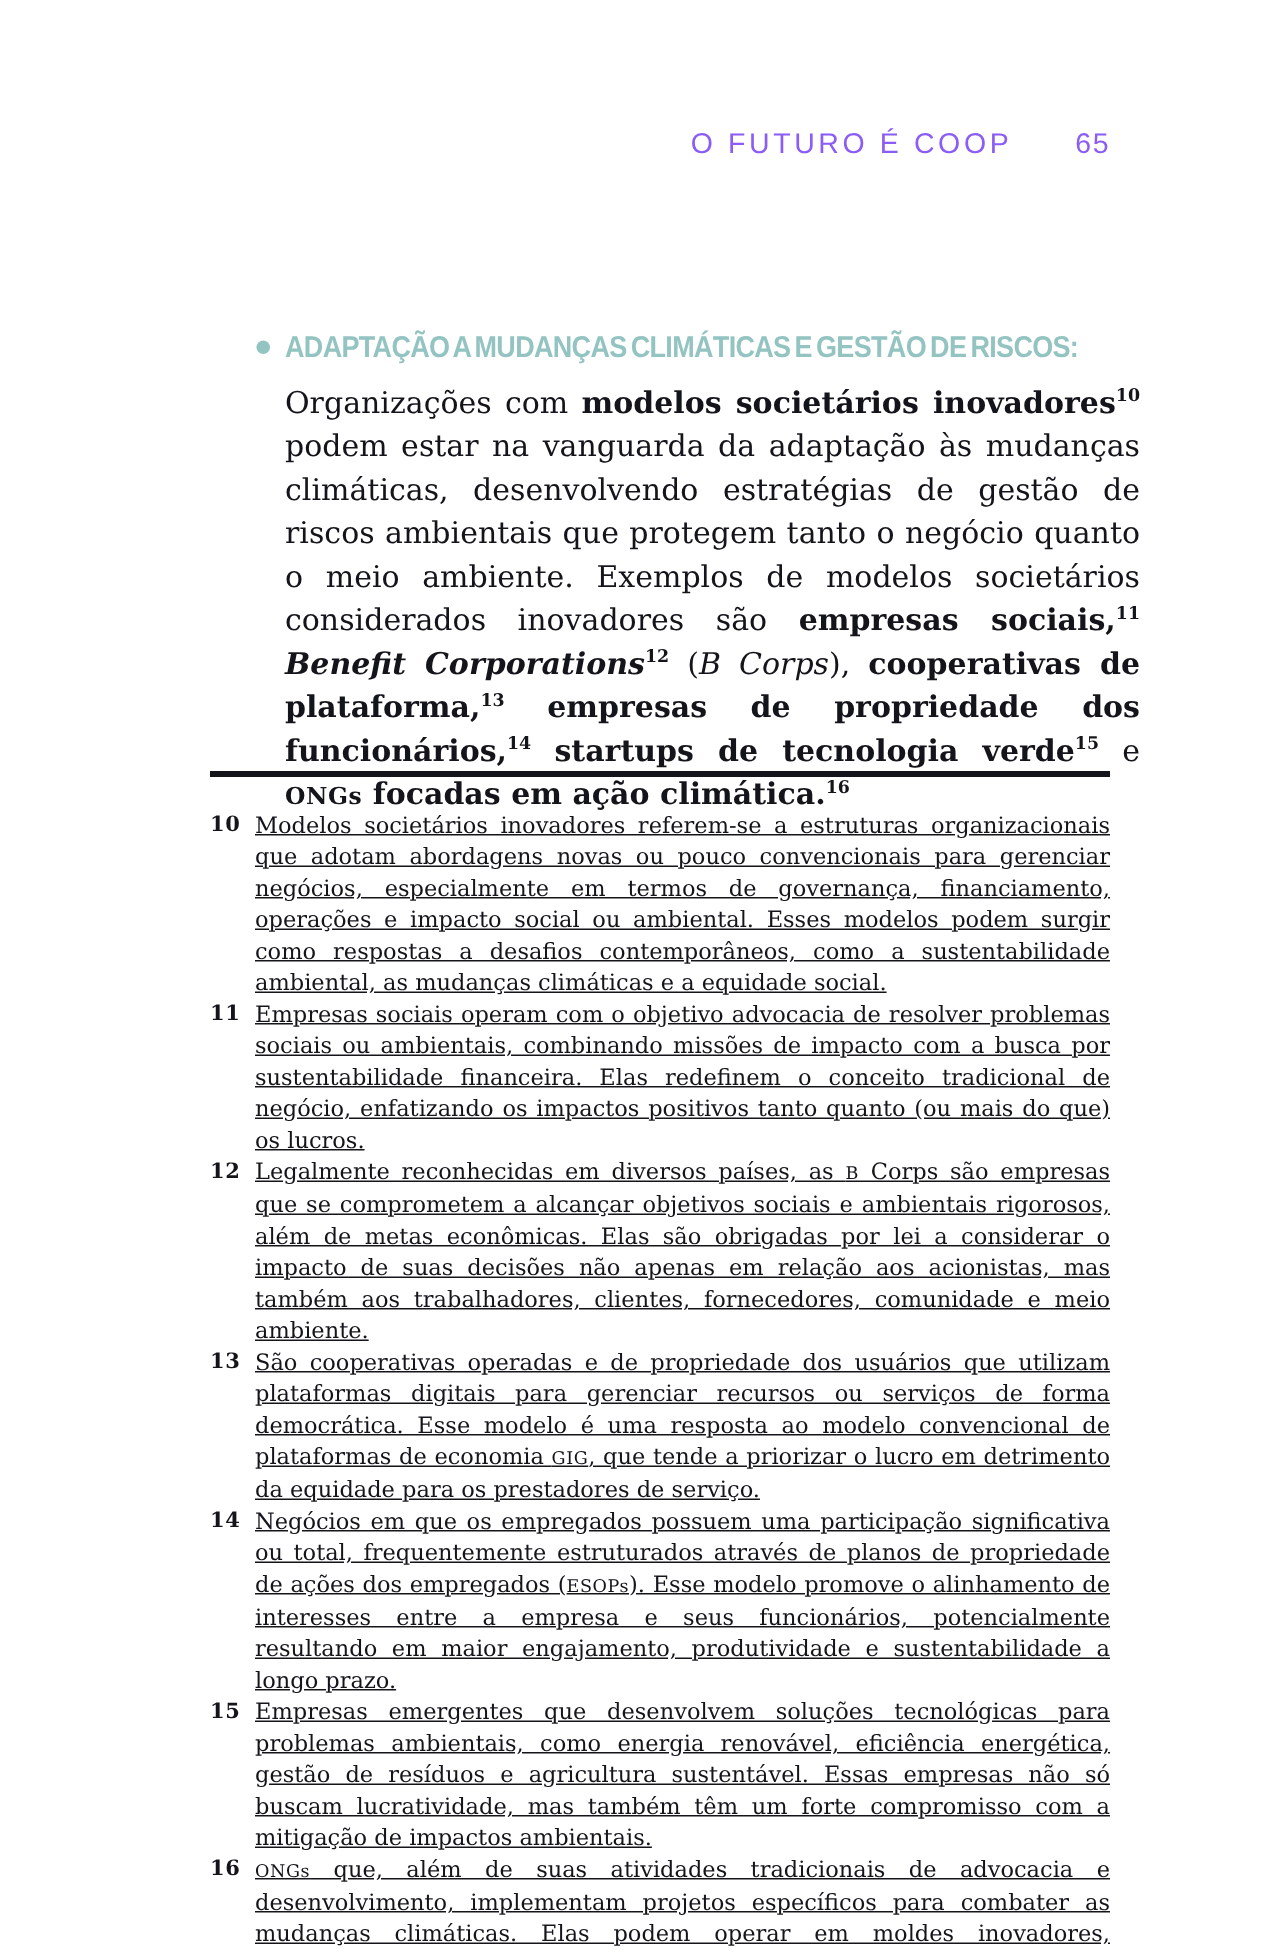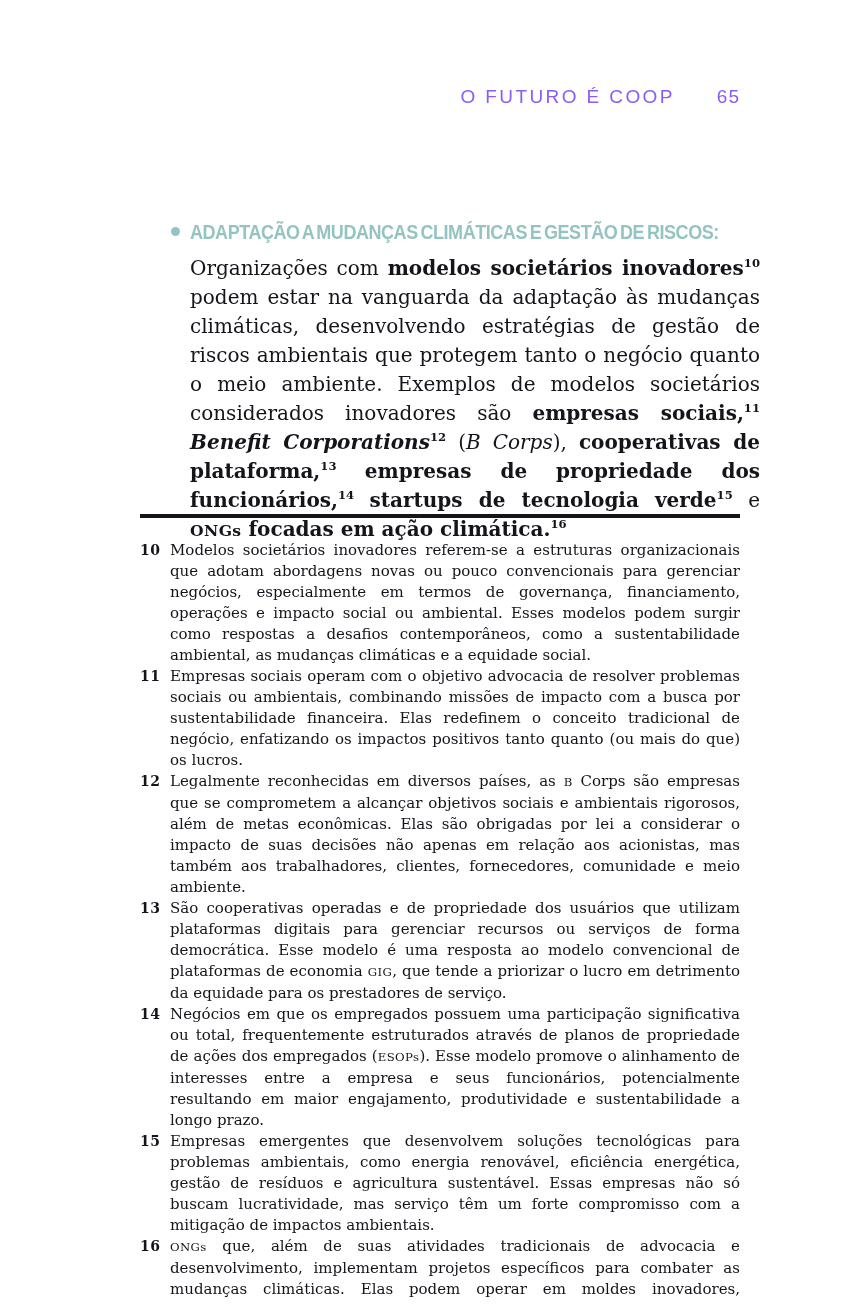--- a/index.html
+++ b/index.html
@@ -40,21 +40,21 @@
   }
   .footnotes {
     position:absolute; left:140px; top:540px; width:600px;
     font-size:15px; line-height:21px; color:#14141b;
   }
   .footnote { display:flex; }
   .fn-num {
     flex:0 0 30px; width:30px; font-weight:700; font-size:14px;
     line-height:21px; letter-spacing:0.5px;
   }
-  .fn-text { flex:1; text-align:justify; text-justify:inter-word; }
+  .fn-text { flex:1; text-align:justify; text-justify:inter-word;text-decoration:underline; }
 </style>
 </head>
 <body>
 
 <div class="page">
 
   <header class="running-header">
     <span>O FUTURO É COOP</span>
     <span class="pagenum">65</span>
   </header>
@@ -90,21 +90,21 @@
       <span class="fn-text"><span>São cooperativas operadas e de propriedade dos usuários que utilizam plataformas digitais para gerenciar recursos ou serviços de forma democrática. Esse modelo é uma resposta ao modelo convencional de plataformas de economia </span><span class="sc">GIG</span><span>, que tende a priorizar o lucro em detrimento da equidade para os prestadores de serviço.</span></span>
     </div>
 
     <div class="footnote">
       <span class="fn-num">14</span>
       <span class="fn-text"><span>Negócios em que os empregados possuem uma participação significativa ou total, frequentemente estruturados através de planos de propriedade de ações dos empregados (</span><span class="sc">ESOPs</span><span>). Esse modelo promove o alinhamento de interesses entre a empresa e seus funcionários, potencialmente resultando em maior engajamento, produtividade e sustentabilidade a longo prazo.</span></span>
     </div>
 
     <div class="footnote">
       <span class="fn-num">15</span>
-      <span class="fn-text"><span>Empresas emergentes que desenvolvem soluções tecnológicas para problemas ambientais, como energia renovável, eficiência energética, gestão de resíduos e agricultura sustentável. Essas empresas não só buscam lucratividade, mas serviço têm um forte compromisso com a mitigação de impactos ambientais.</span></span>
+      <span class="fn-text"><span>Empresas emergentes que desenvolvem soluções tecnológicas para problemas ambientais, como energia renovável, eficiência energética, gestão de resíduos e agricultura sustentável. Essas empresas não só buscam lucratividade, mas também têm um forte compromisso com a mitigação de impactos ambientais.</span></span>
     </div>
 
     <div class="footnote">
       <span class="fn-num">16</span>
       <span class="fn-text"><span class="sc">ONGs</span><span> que, além de suas atividades tradicionais de advocacia e desenvolvimento, implementam projetos específicos para combater as mudanças climáticas. Elas podem operar em moldes inovadores, colaborando com governos, empresas e outras </span><span> para alcançar seus objetivos.</span></span>
     </div>
   </section>
 
 </div>
 

